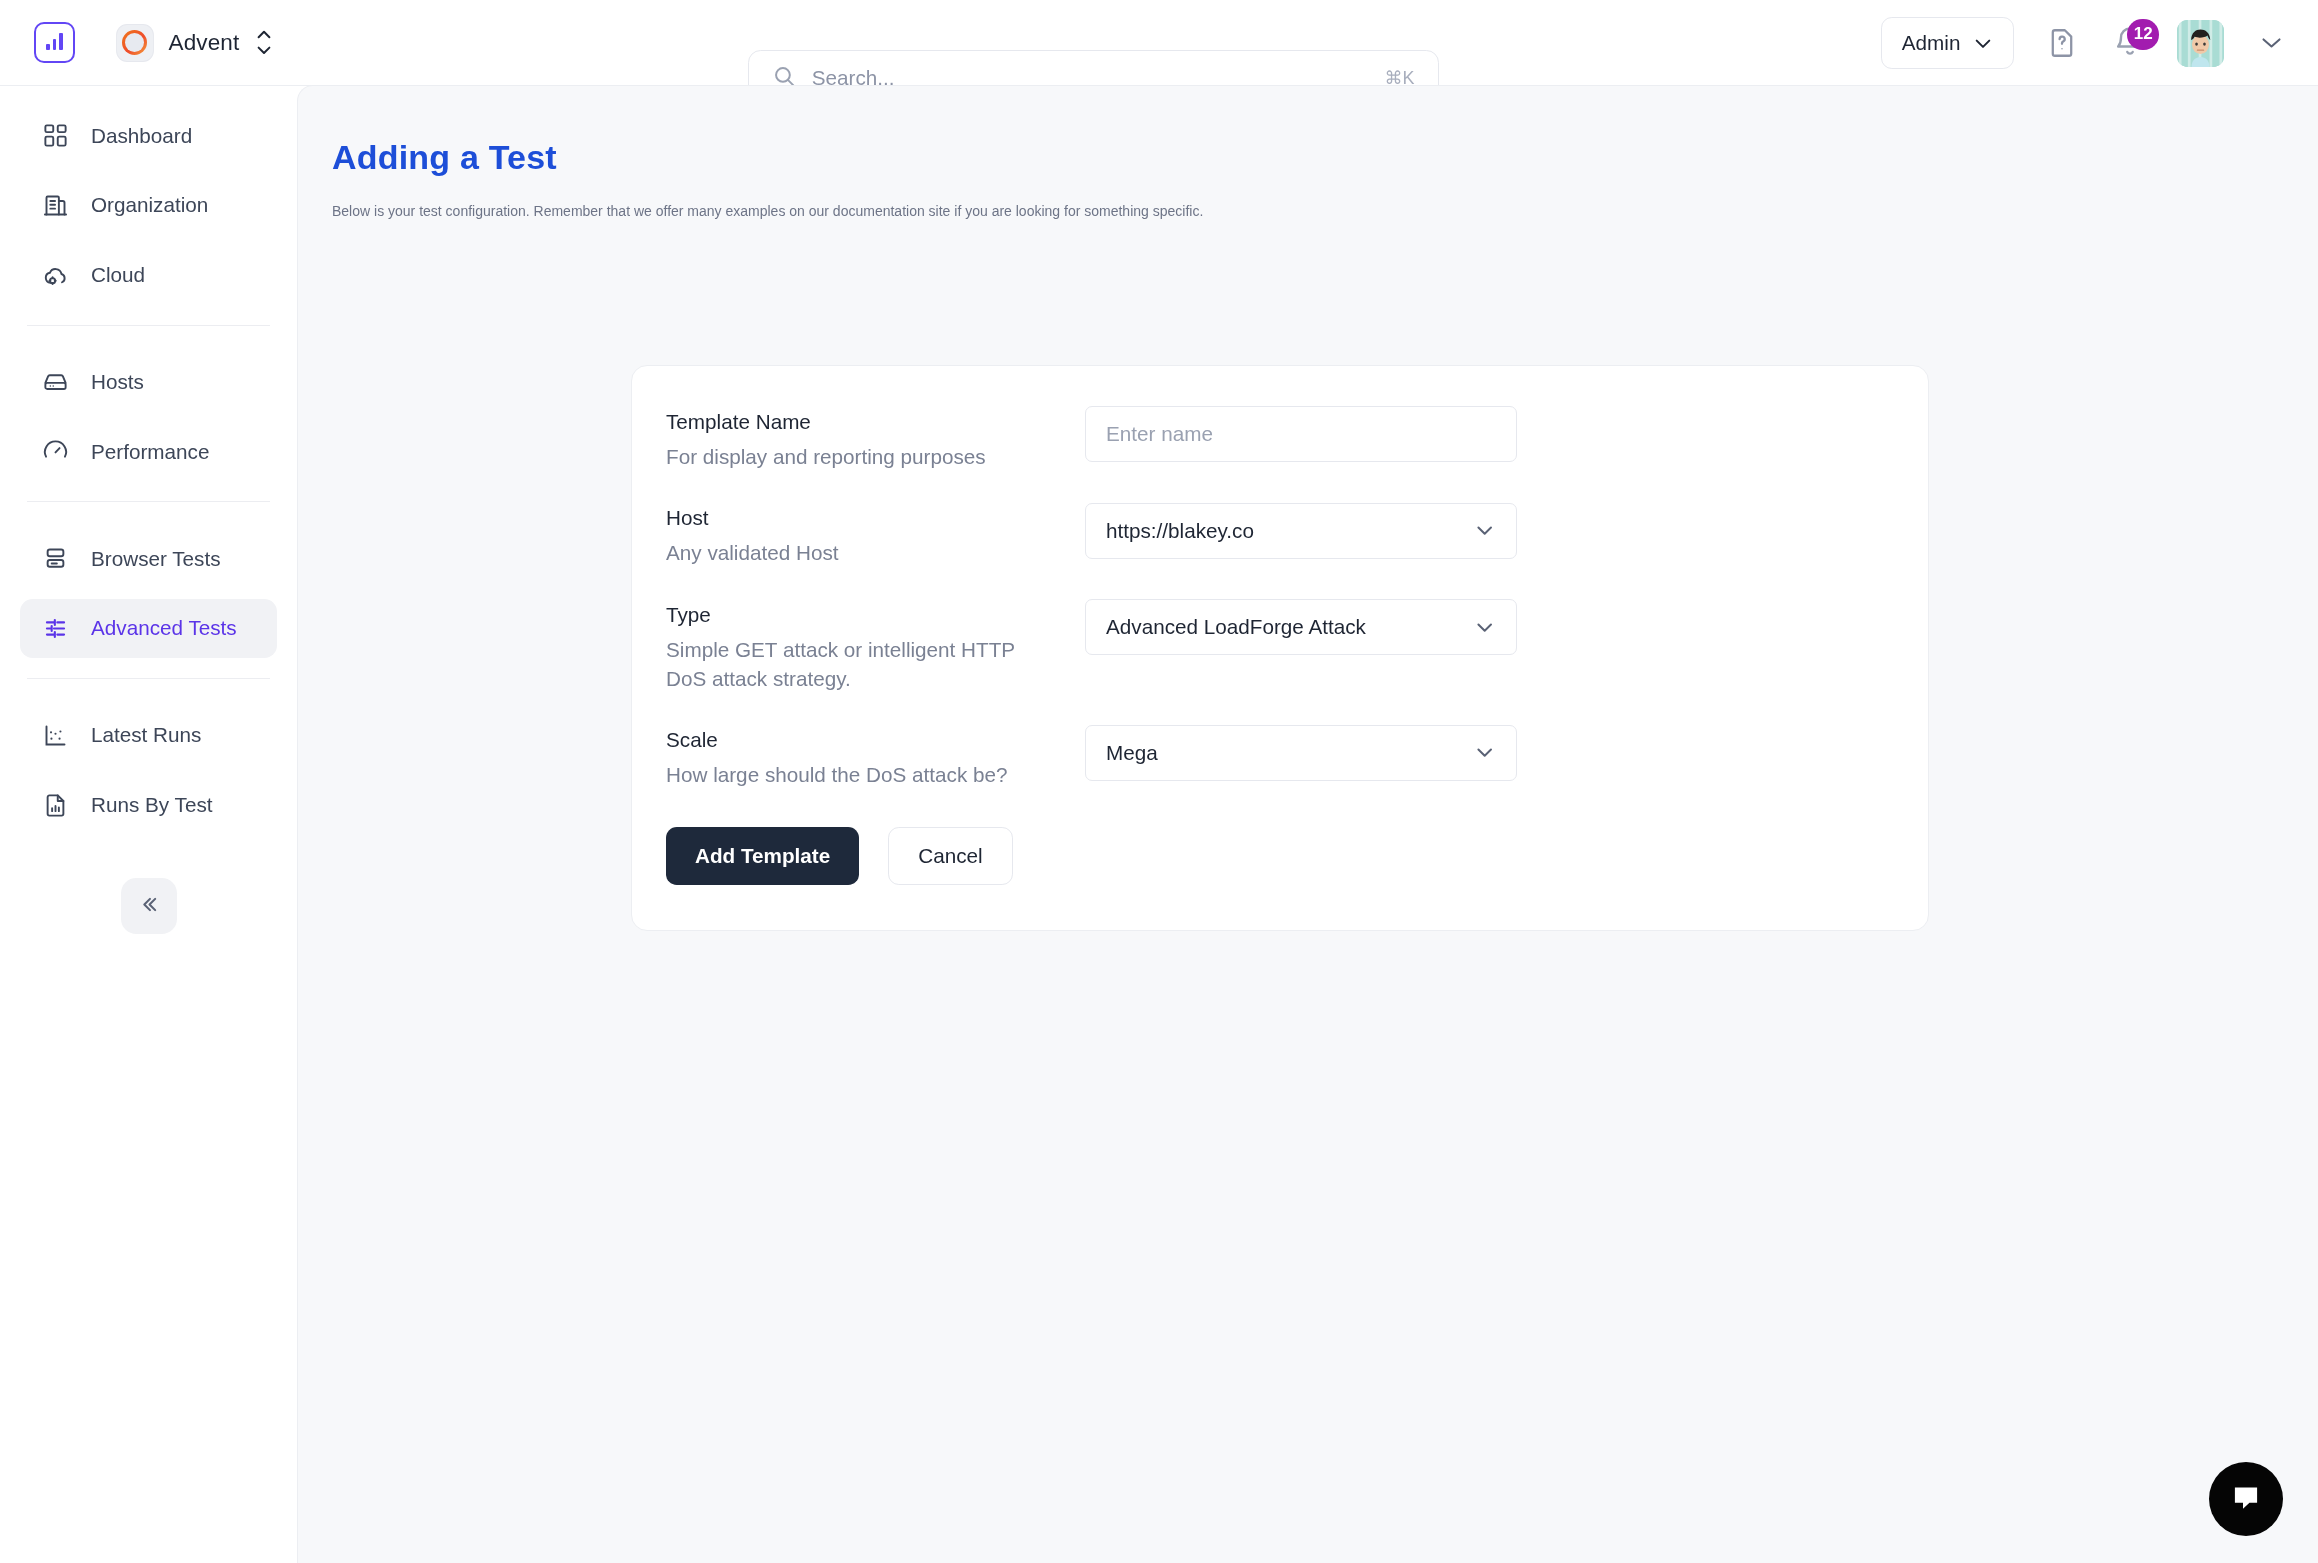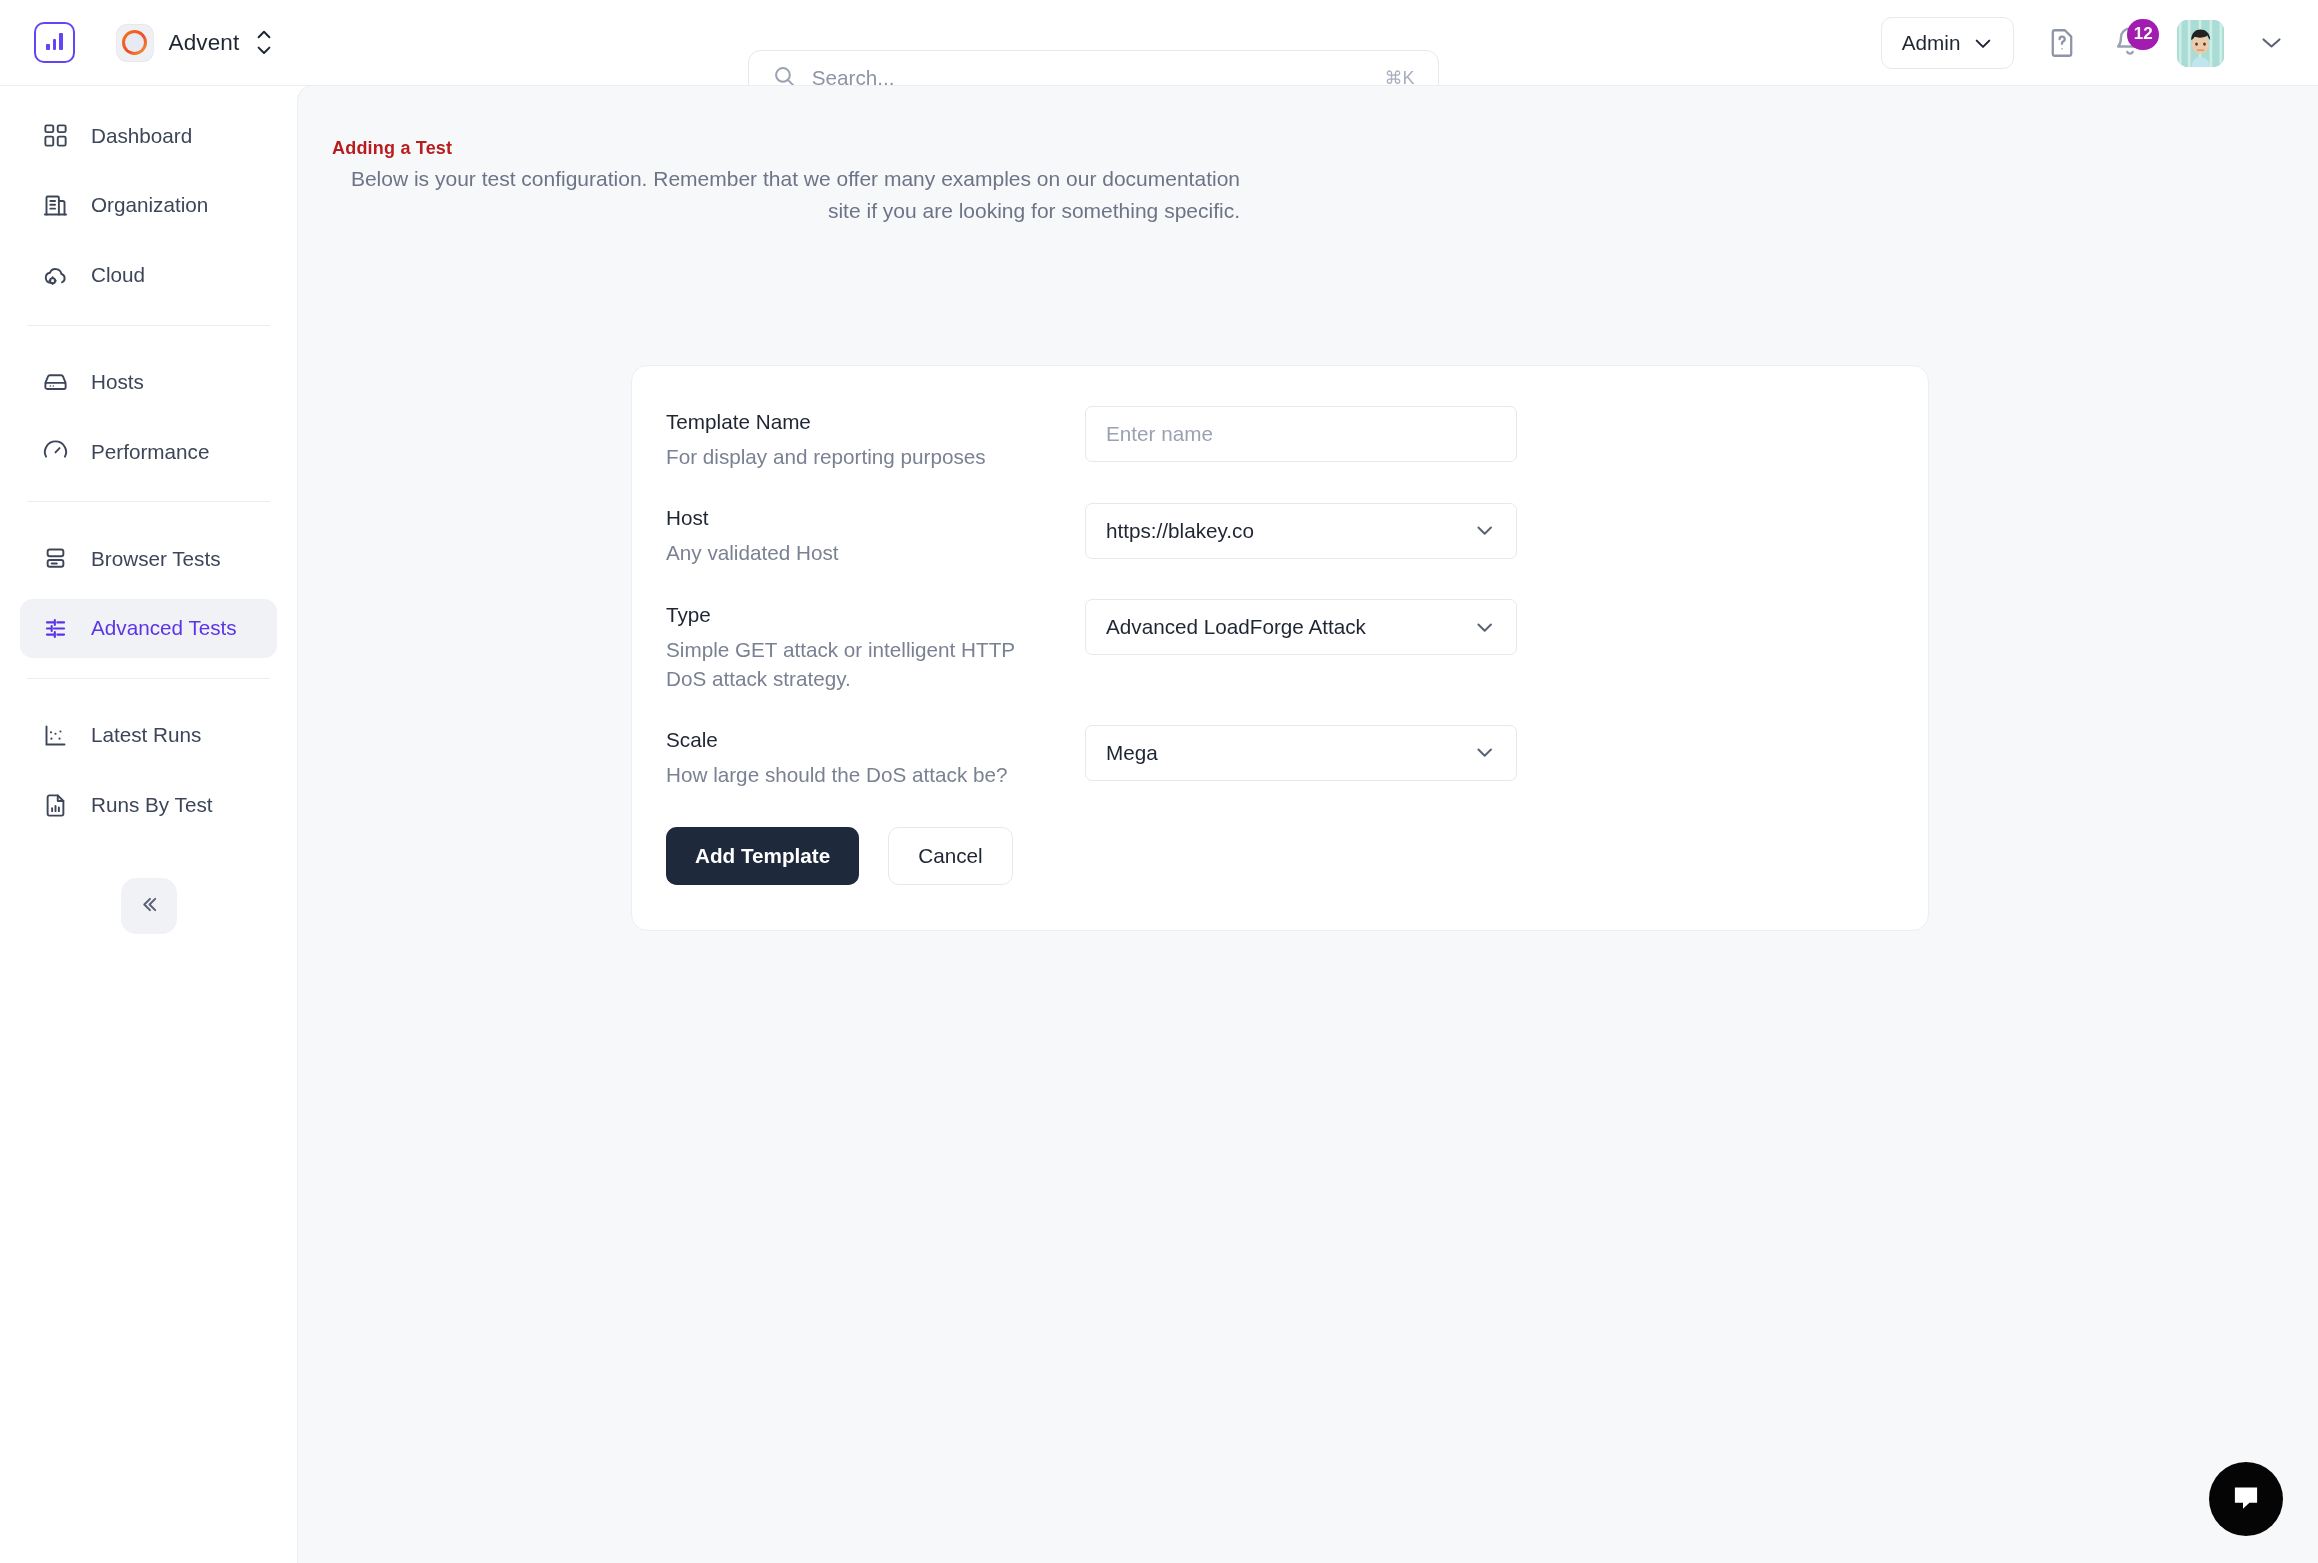--- a/index.html
+++ b/index.html
@@ -107,22 +107,22 @@
   
   .main {
     position: absolute; left: 297px; top: 85px;
     width: 2022px; height: 1478px;
     background: #f7f8fa;
     border-top-left-radius: 16px;
     border: 0.9px solid #eceef2; border-right: none; border-bottom: none;
     overflow: hidden;
   }
   .page-head { padding: 52px 0 0 34px; }
-  .page-title { font-size: 18px; font-weight: 700; color: #b91c1c; letter-spacing: 0.2px; }
-  .page-sub { margin-top: 4px; font-size: 21px; line-height: 1.5; color: #6d7487; max-width: 908px; text-align: right; }
+  .page-title { font-size: 34px; font-weight: 700; color: #1d4ed8; letter-spacing: 0.2px; }
+  .page-sub { margin-top: 24px; font-size: 14px; line-height: 1.5; color: #6d7487; max-width: 908px; }
 
   .card {
     position: absolute; left: 333px; top: 279px;
     width: 1298px;
     background: #fff;
     border: 0.9px solid #eceef2; border-radius: 16px;
     padding: 40px 0 45px 0;
   }
   .row { display: flex; align-items: flex-start; padding: 0 34px; margin-bottom: 31px; }
   .row .labels { width: 419px; flex: none; padding-top: 3.6px; }

